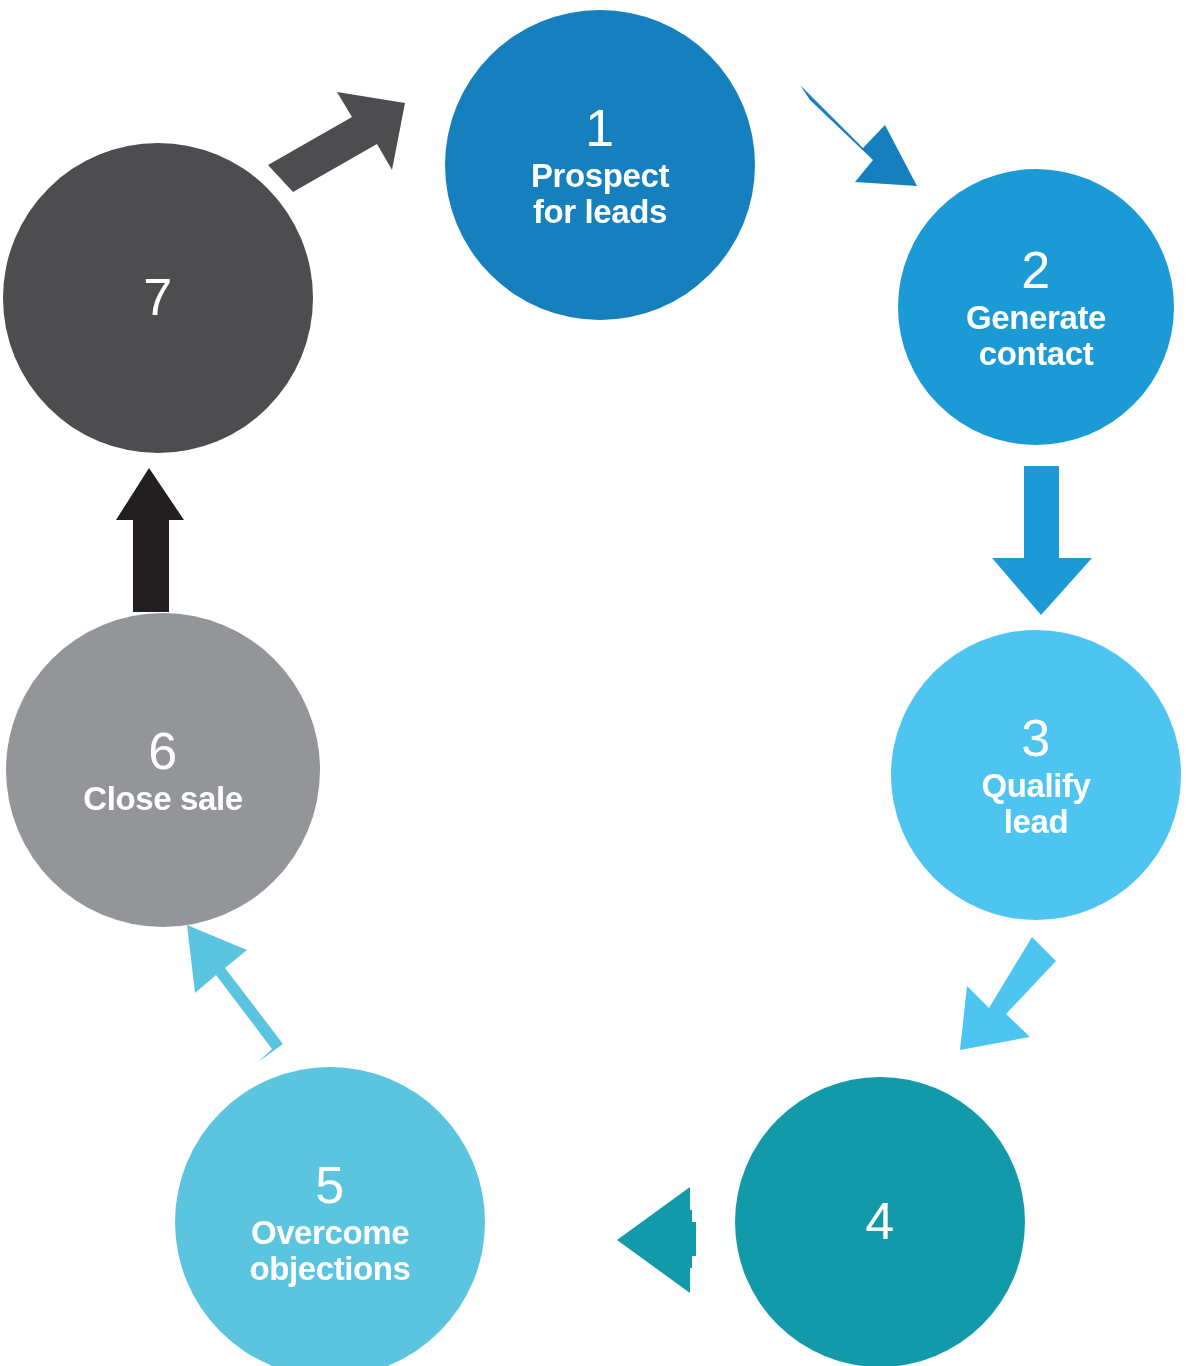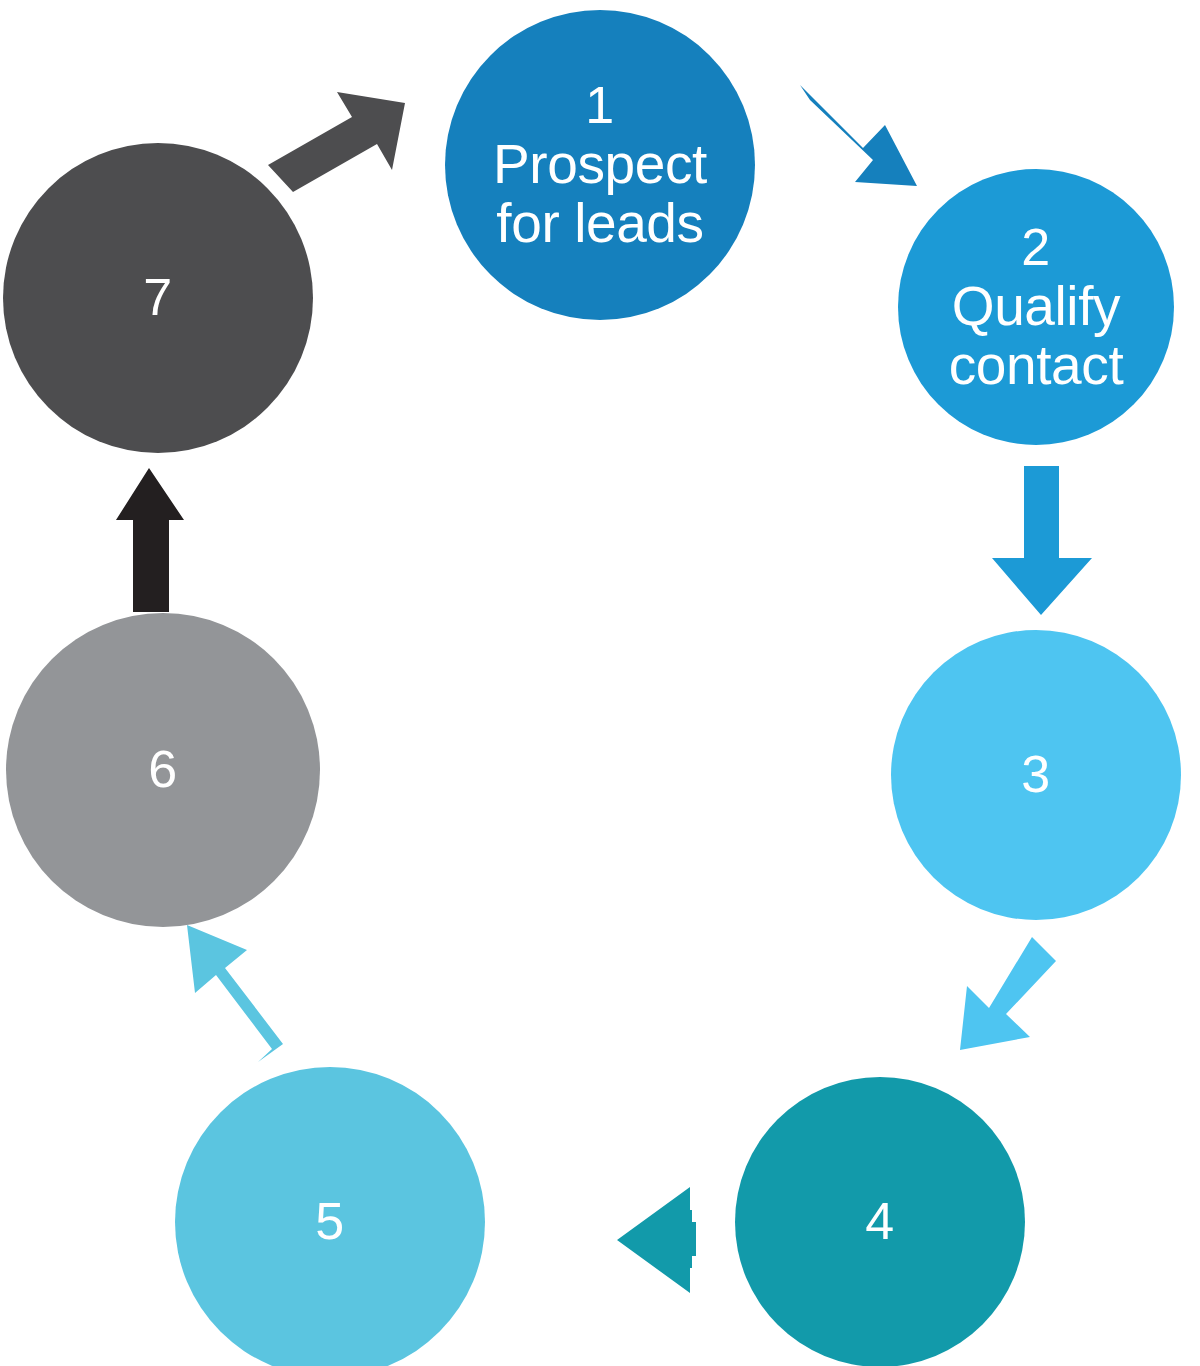--- a/index.html
+++ b/index.html
@@ -35,22 +35,22 @@
     pointer-events: none;
     line-height: 1.08;
   }
   .node-num {
     font-size: 52px;
     font-weight: 400;
     letter-spacing: 0.5px;
     margin-bottom: 2px;
   }
   .node-text {
-    font-size: 55px;
-    font-weight: 400;
+    font-size: 33px;
+    font-weight: 700;
     letter-spacing: -0.4px;
     white-space: pre-line;
   }
 </style>
 </head>
 <body>
 
 <div id="diagram-canvas">
 
   <svg id="diagram-svg" viewBox="0 0 1200 1366">
@@ -103,37 +103,42 @@
   </svg>
 
   <div class="node-label" style="left:445px; top:10px; width:310px; height:310px;">
     <div class="node-num">1</div>
     <div class="node-text">Prospect
 for leads</div>
   </div>
 
   <div class="node-label" style="left:898px; top:169px; width:276px; height:276px;">
     <div class="node-num">2</div>
-    <div class="node-text">Qualify
+    <div class="node-text">Generate
 contact</div>
   </div>
 
   <div class="node-label" style="left:891px; top:630px; width:290px; height:290px;">
     <div class="node-num">3</div>
+    <div class="node-text">Qualify
+lead</div>
   </div>
 
   <div class="node-label" style="left:735px; top:1077px; width:290px; height:290px;">
     <div class="node-num">4</div>
   </div>
 
   <div class="node-label" style="left:175px; top:1067px; width:310px; height:310px;">
     <div class="node-num">5</div>
+    <div class="node-text">Overcome
+objections</div>
   </div>
 
   <div class="node-label" style="left:6px; top:613px; width:314px; height:314px;">
     <div class="node-num">6</div>
+    <div class="node-text">Close sale</div>
   </div>
 
   <div class="node-label" style="left:3px; top:143px; width:310px; height:310px;">
     <div class="node-num">7</div>
   </div>
 
 </div>
 
 </body></html>

